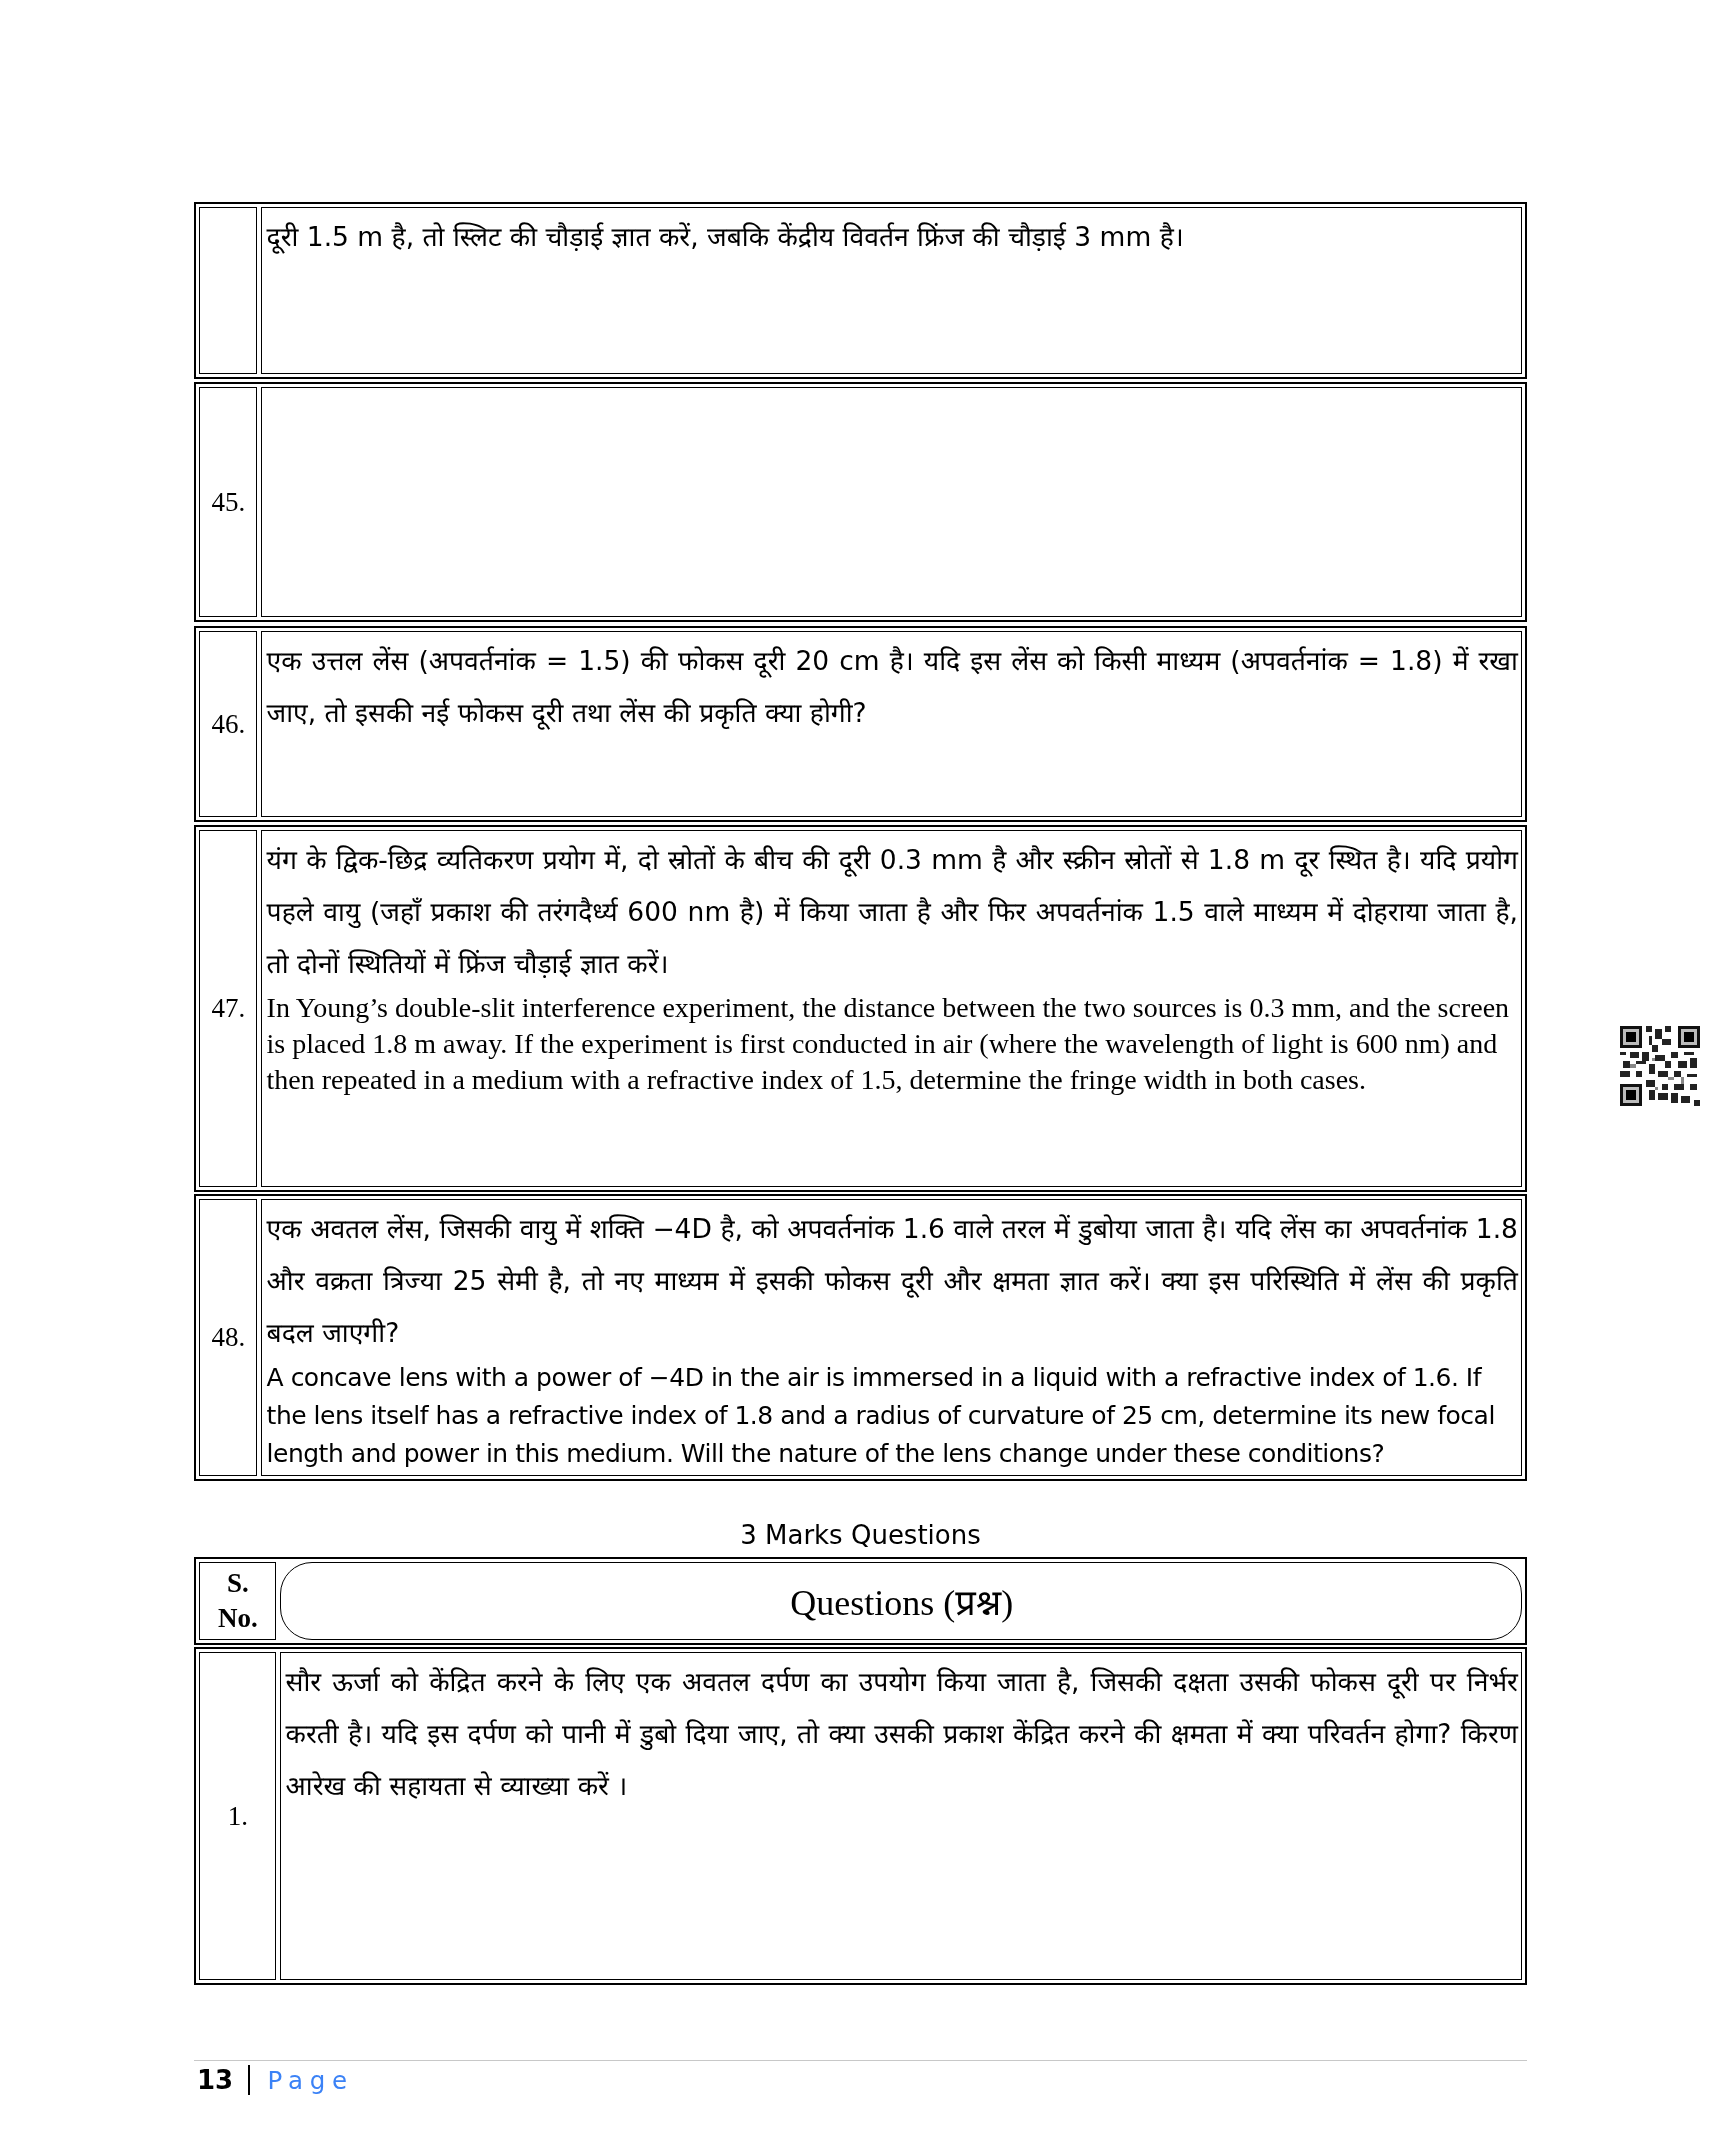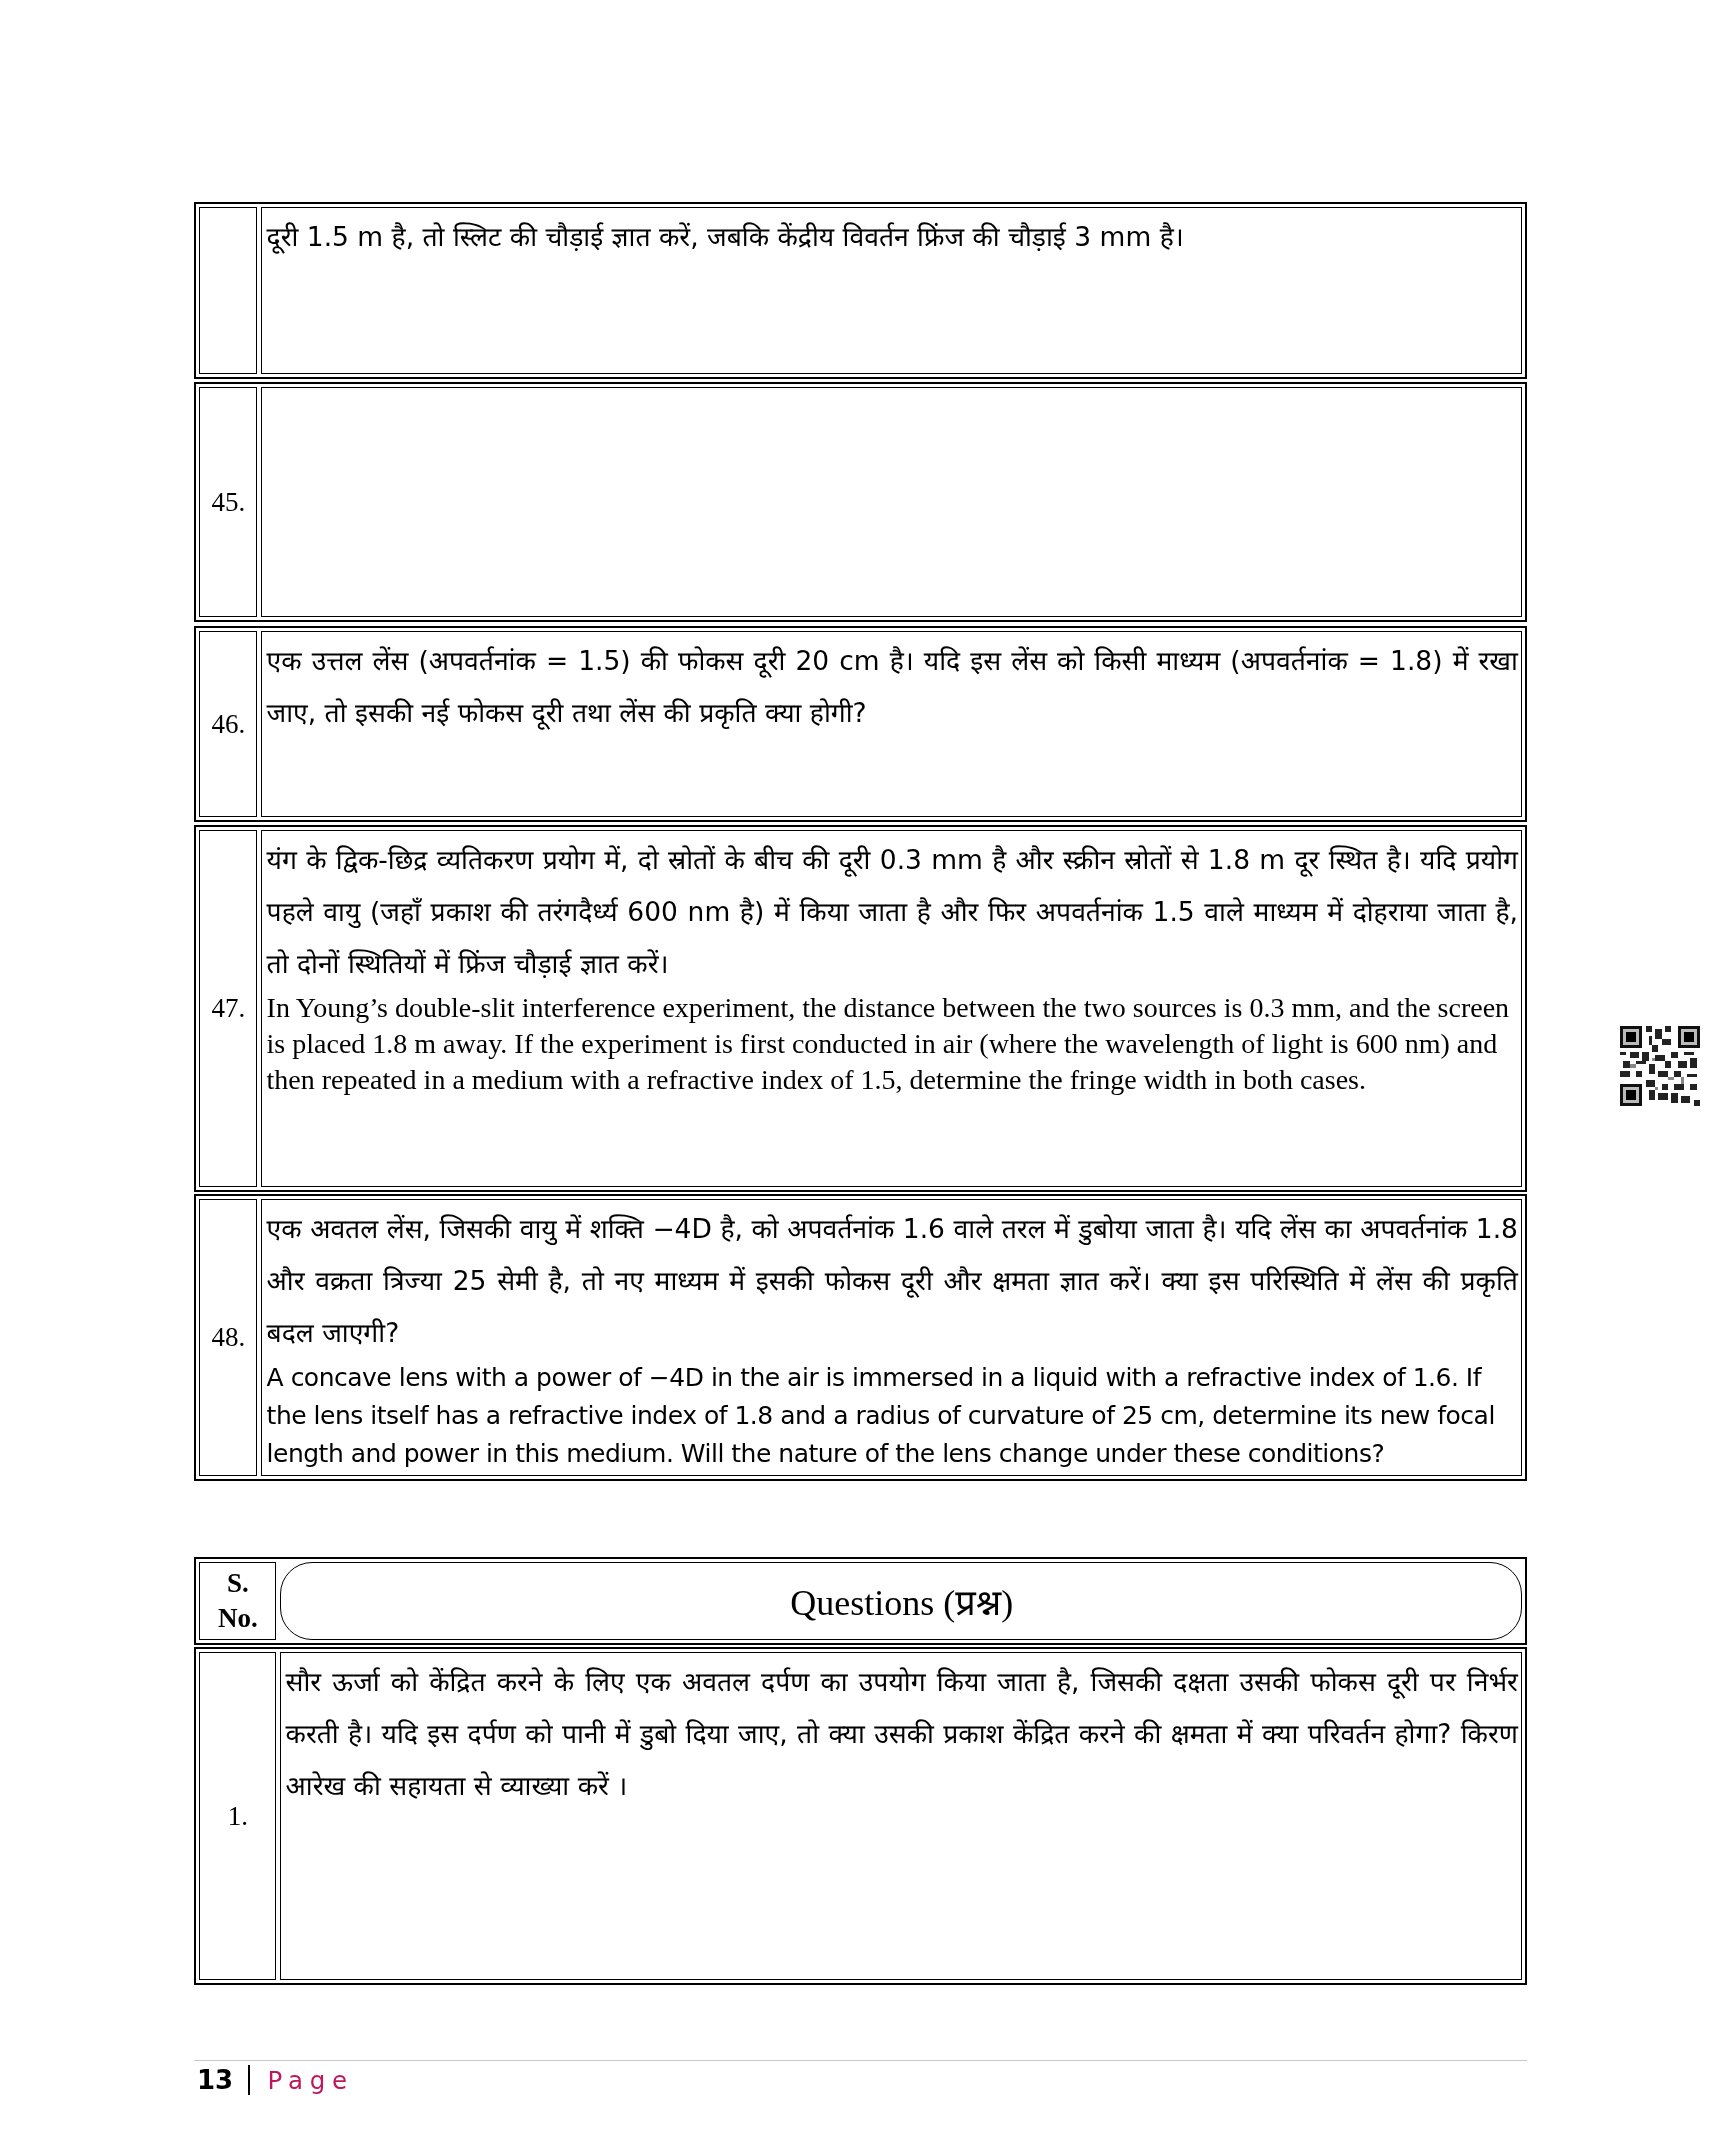--- a/index.html
+++ b/index.html
@@ -92,21 +92,21 @@
   }
   .footer {
     position: absolute;
     left: 197px; top: 2065px;
     font-family: "DejaVu Sans", sans-serif;
     font-size: 26px;
     display: flex; align-items: center; gap: 8px;
   }
   .footer .pgnum { font-weight: bold; }
   .footer .sep { display: inline-block; width: 2px; height: 30px; background: #000; margin: 0 9.5px 0 6.8px; }
-  .footer .pglabel { color: #be185d; letter-spacing: 6.8px; font-size: 24.5px; }
+  .footer .pglabel { color: #3b82f6; letter-spacing: 6.8px; font-size: 24.5px; }
 </style>
 </head>
 <body>
 
 <div class="page">
 
   <div class="qblock" style="top:202px; height:177px;">
     <div class="num-cell"></div>
     <div class="text-cell">
       <div class="hi" style="font-family:'DejaVu Sans',sans-serif;">दूरी 1.5 m है, तो स्लिट की चौड़ाई ज्ञात करें, जबकि केंद्रीय विवर्तन फ्रिंज की चौड़ाई 3 mm  है।</div>
@@ -135,20 +135,21 @@
   </div>
 
   <div class="qblock" style="top:1194px; height:287px;">
     <div class="num-cell">48.</div>
     <div class="text-cell">
       <div class="hi">एक अवतल लेंस, जिसकी वायु में शक्ति −4D है, को अपवर्तनांक 1.6 वाले तरल में डुबोया जाता है। यदि लेंस का अपवर्तनांक 1.8 और वक्रता त्रिज्या 25 सेमी है, तो नए माध्यम में इसकी फोकस दूरी और क्षमता  ज्ञात करें। क्या इस परिस्थिति में लेंस की प्रकृति बदल जाएगी?</div>
       <div class="en-sans">A concave lens with a power of −4D  in the air is immersed in a liquid with a refractive index of 1.6. If the lens itself has a refractive index of 1.8  and a radius of curvature of 25 cm, determine its new focal length and power in this medium. Will the nature of the lens change under these conditions?</div>
     </div>
   </div>
 
+  <div class="section-title">3 Marks Questions</div>
 
   <div class="qblock header-block" style="top:1557px; height:88px;">
     <div class="num-cell">
       <span>S.</span>
       <span>No.</span>
     </div>
     <div class="text-cell">Questions (प्रश्न)</div>
   </div>
 
   <div class="qblock q3" style="top:1647px; height:338px;">

